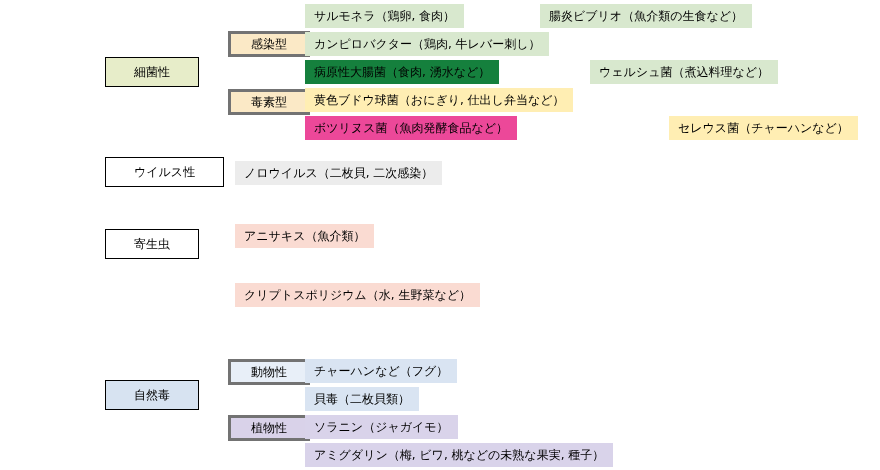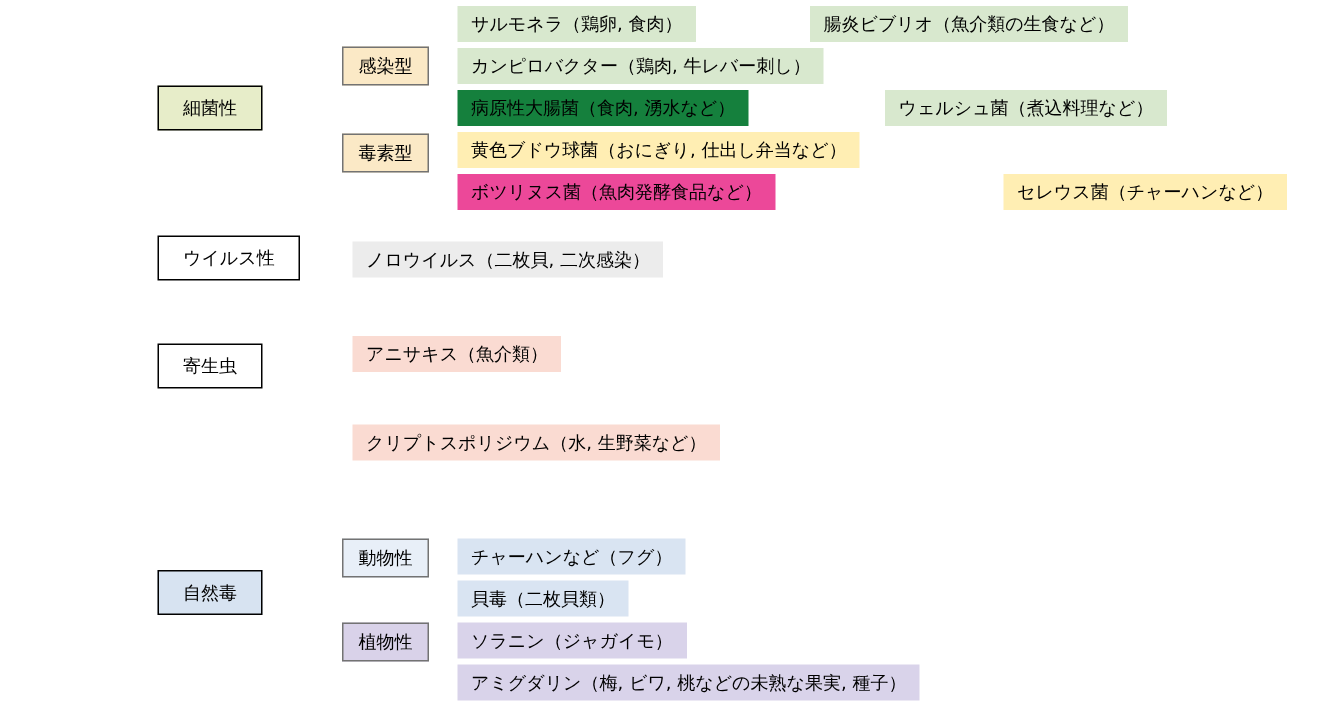--- a/index.html
+++ b/index.html
@@ -24,27 +24,27 @@
     box-sizing: border-box;
     font-size: 12px;
     line-height: 1;
   }
   .item {
     height: 24px;
     padding: 2px 9px;
   }
   .cat {
     height: 30px;
-    padding: 3px 16px;
+    padding: 3px 28px;
     border: 1px solid #000000;
   }
   .sub {
     height: 26px;
-    padding: 3px 10px;
-    border: 1px solid #737373;
+    padding: 3px 20px;
+    border: 3px solid #737373;
   }
 </style>
 </head>
 <body>
 
 <div class="canvas">
 
   <div class="box cat" style="left: 105px; top: 57px; background: rgb(231, 237, 201);">細菌性</div>
 
   <div class="box sub" style="left: 228px; top: 31px; background: rgb(251, 233, 198);">感染型</div>

